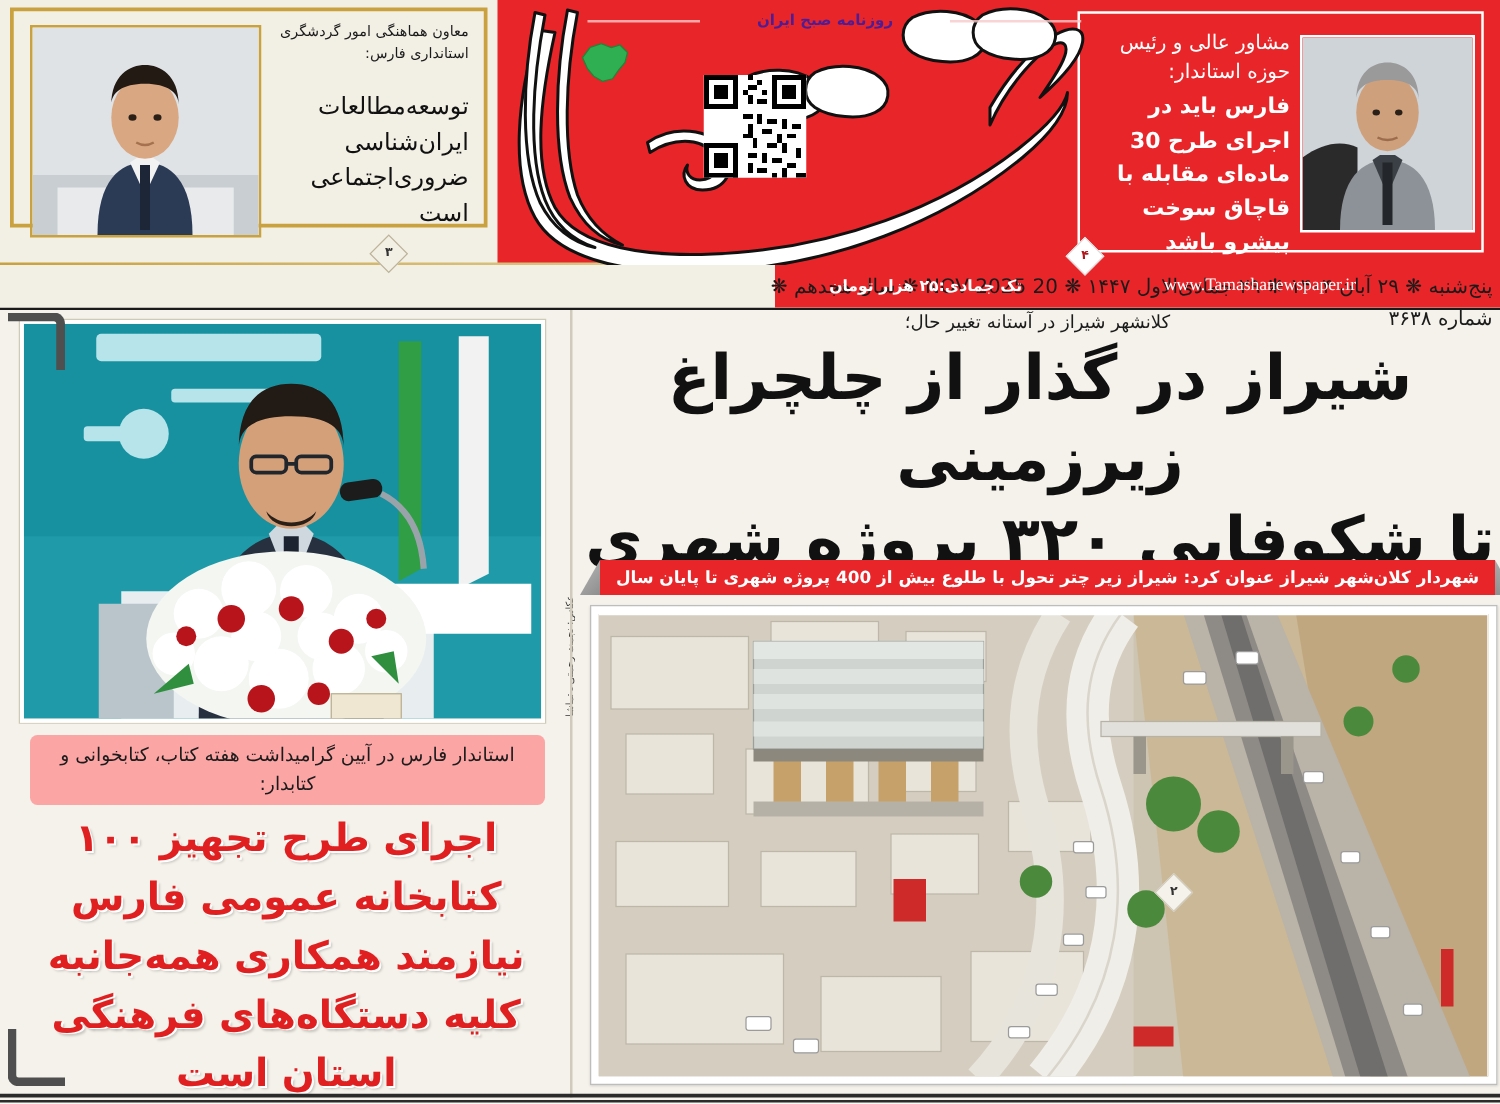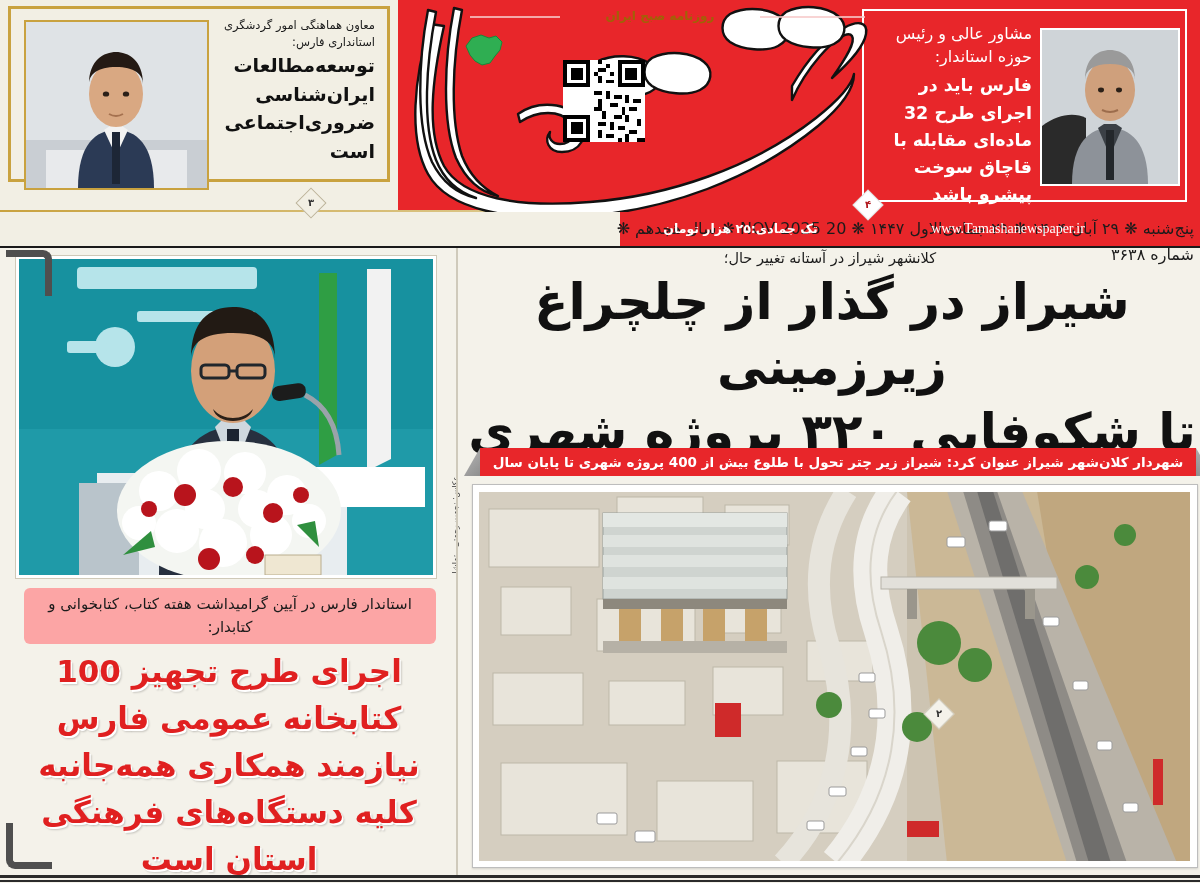--- a/index.html
+++ b/index.html
@@ -34,21 +34,21 @@
     background: #e8262a;
   }
   .mast-red-inner-border {
     position: absolute; left: 862px; top: 9px;
     width: 325px; height: 193px;
     border: 2px solid #ffffff;
   }
   .tagline {
     position: absolute; left: 560px; top: 7px;
     width: 200px; height: 18px;
-    color: #a16207;
+    color: #4c1d95;
     font-size: 12px; font-weight: bold;
     text-align: center; line-height: 18px;
     letter-spacing: 1px;
     z-index: 6;
   }
   .tagline-rule-l, .tagline-rule-r {
     position: absolute; top: 16px; height: 2px;
     background: #f6c9c9; opacity: .8; z-index: 5;
   }
   .tagline-rule-l { left: 470px; width: 90px; }
@@ -85,22 +85,22 @@
   .promo-left-text {
     position: absolute; right: 12px; top: 8px;
     width: 160px;
     text-align: right;
   }
   .kicker-sm {
     font-size: 11.5px; color: #1b1b1b; line-height: 1.45;
     font-weight: normal;
   }
   .promo-left-title {
-    margin-top: 1px;
-    font-size: 19px; font-weight: bold; color: #111;
+    margin-top: 21px;
+    font-size: 19px; font-weight: normal; color: #111;
     line-height: 1.5;
   }
   .pagemark {
     position: absolute;
     width: 22px; height: 22px;
     background: #f2efe4;
     border: 1px solid #bdb39a;
     transform: rotate(45deg);
     z-index: 9;
   }
@@ -409,21 +409,21 @@
         <div class="kicker-sm">معاون هماهنگی امور گردشگری استانداری فارس:</div>
         <div class="promo-left-title">توسعه‌مطالعات ایران‌شناسی ضروری‌اجتماعی است</div>
       </div>
     </section>
     <div class="pagemark pm-left">
       <span>۳</span>
     </div>
 
     <section class="promo-right-text">
       <div class="kicker-sm">مشاور عالی و رئیس حوزه استاندار:</div>
-      <div class="promo-right-title">فارس باید در اجرای طرح 32 ماده‌ای مقابله با قاچاق سوخت پیشرو باشد</div>
+      <div class="promo-right-title">فارس باید در اجرای طرح 30 ماده‌ای مقابله با قاچاق سوخت پیشرو باشد</div>
     </section>
     <div class="promo-right-photo">
       <svg width="136" height="154" viewBox="0 0 136 154" aria-label="portrait">
         <rect width="136" height="154" fill="#cfd4d8"></rect>
         <path d="M0 96 C16 84 32 82 44 88 L44 154 L0 154 Z" fill="#2a2a2a"></path>
         <path d="M30 154 C30 112 48 98 68 98 C88 98 106 112 106 154 Z" fill="#8d9299"></path>
         <path d="M56 98 L68 126 L80 98 L74 94 L62 94 Z" fill="#3b4046"></path>
         <rect x="64" y="100" width="8" height="50" fill="#23272b"></rect>
         <ellipse cx="68" cy="60" rx="25" ry="31" fill="#cfa07c"></ellipse>
         <path d="M43 50 C43 28 56 20 68 20 C80 20 93 28 93 50 C93 40 84 34 68 34 C52 34 43 40 43 50 Z" fill="#9a9a9a"></path>
@@ -512,21 +512,21 @@
           </g>
           <rect x="246" y="296" width="56" height="20" fill="#efe7d2" stroke="#b9ad8e"></rect>
         </svg>
       </figure>
       <div class="photo-credit">عکاس: نجمت رحمتی ـ تماشا</div>
 
       <div class="yellow-band">
         <p>استاندار فارس در آیین گرامیداشت هفته کتاب، کتابخوانی و کتابدار:</p>
       </div>
 
-      <h2 class="left-headline">اجرای طرح تجهیز 100 کتابخانه عمومی فارس نیازمند همکاری همه‌جانبه کلیه دستگاه‌های فرهنگی استان است</h2>
+      <h2 class="left-headline">اجرای طرح تجهیز ۱۰۰ کتابخانه عمومی فارس نیازمند همکاری همه‌جانبه کلیه دستگاه‌های فرهنگی استان است</h2>
 
     </section>
 
     <div class="vsep"></div>
 
     <section class="col-main">
       <div class="main-kicker">کلانشهر شیراز در آستانه تغییر حال؛</div>
 
       <h1 class="main-headline">
         <span>شیراز در گذار از چلچراغ زیرزمینی</span>

